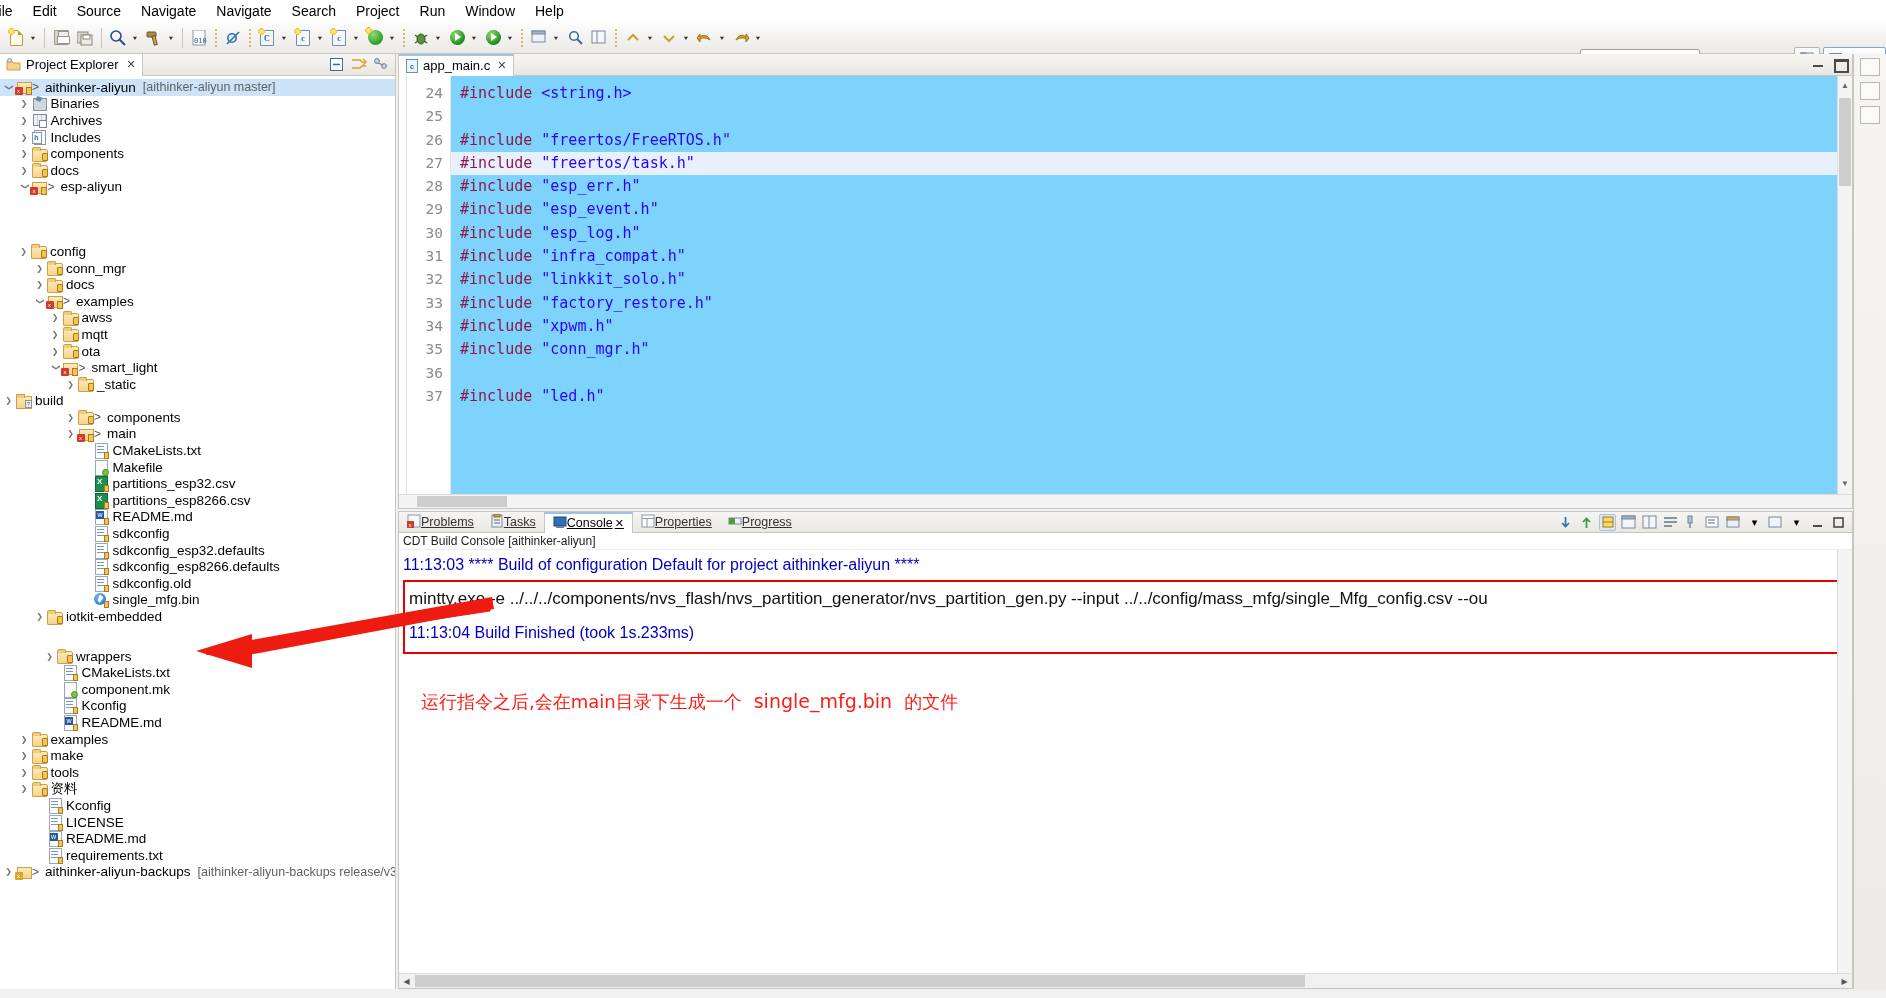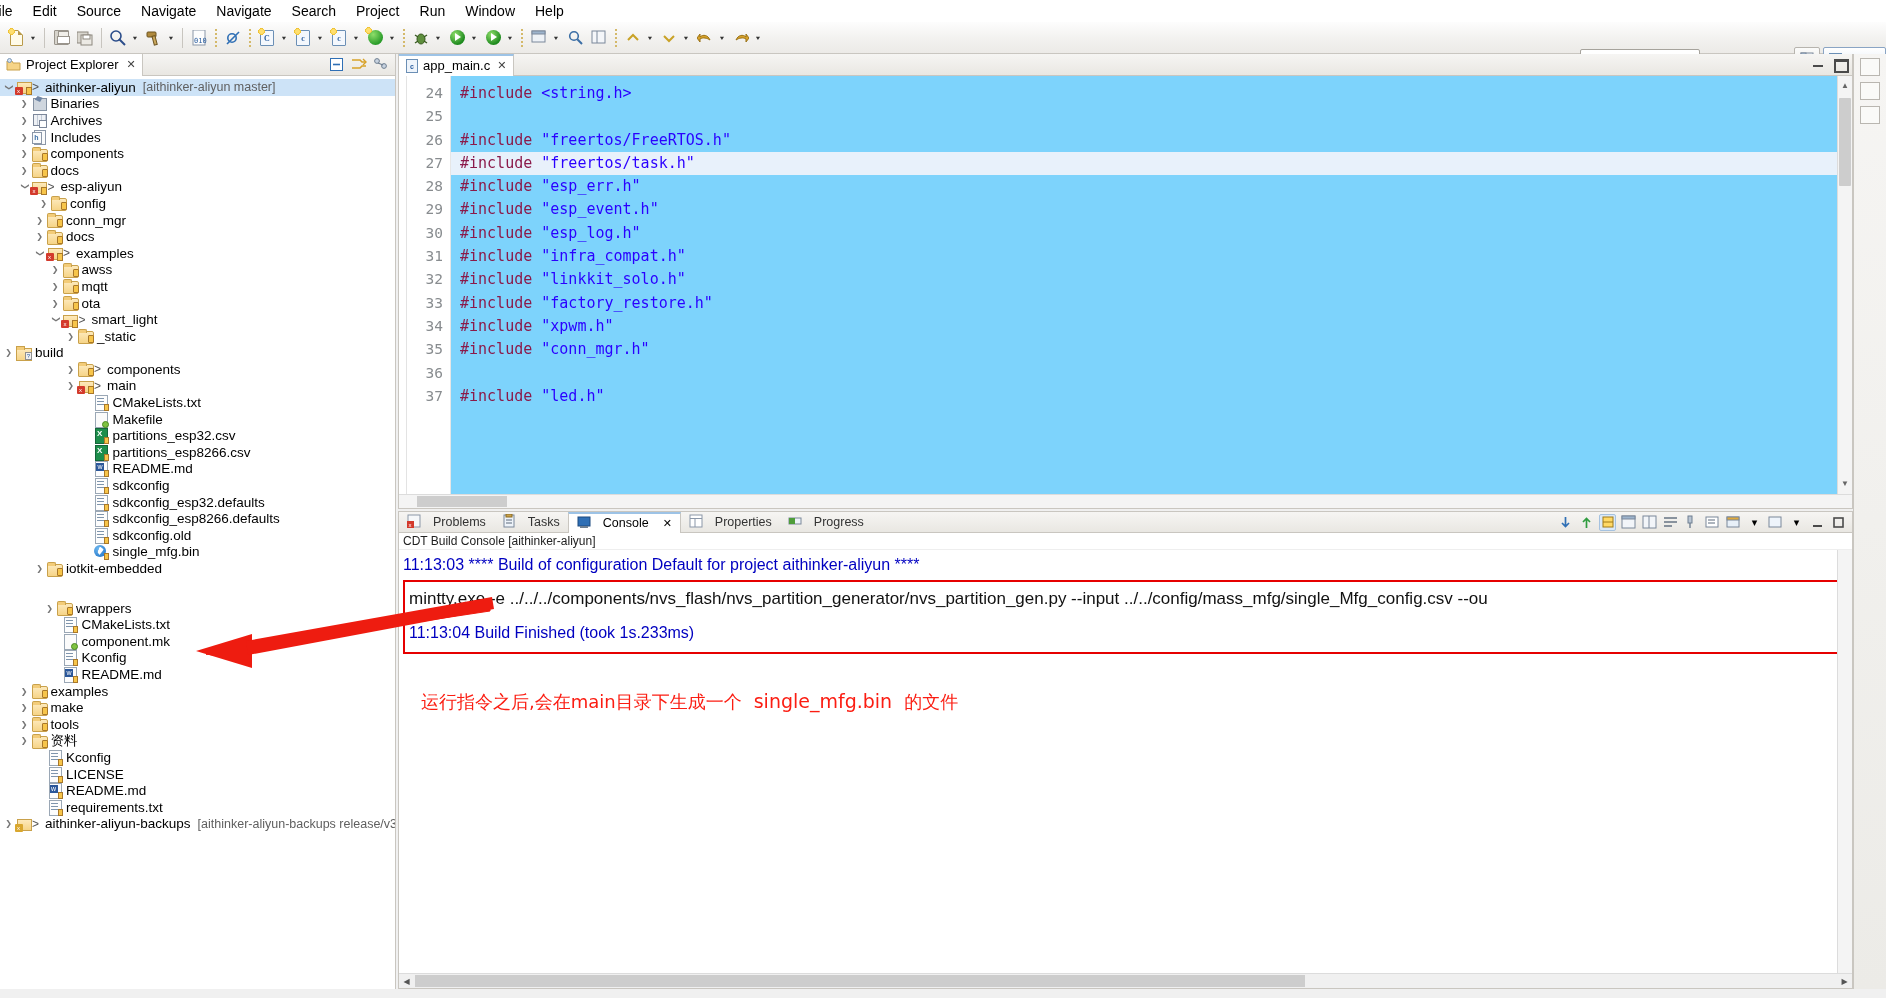--- a/index.html
+++ b/index.html
@@ -225,21 +225,21 @@
 
   
   .console{
     position:absolute;left:398px;top:511px;width:1455px;height:478px;
     background:#fff;border:1px solid #c9c6c0;display:flex;flex-direction:column;
   }
   .cs-tabrow{
     height:21px;background:linear-gradient(to bottom,#f6f5f3,#e9e7e2);
     border-bottom:1px solid #c9c6c0;display:flex;align-items:center;position:relative;
   }
-  .cs-tab{display:flex;align-items:center;gap:12px;height:21px;padding:0 8px;font-size:12.5px;color:#333;}
+  .cs-tab{display:flex;align-items:center;gap:0;height:21px;padding:0 8px;font-size:12.5px;color:#333;text-decoration:underline;}
   .cs-tab.active{background:#fff;border-right:1px solid #c9c6c0;border-left:1px solid #c9c6c0;
                  border-top:2px solid #9dc3e6;font-weight:normal;color:#000;}
   .cs-tab .cl{font-size:11px;margin-left:2px;}
   .cs-tools{margin-left:auto;display:flex;align-items:center;gap:4px;padding-right:5px;}
   .cs-tool{width:17px;height:17px;display:flex;align-items:center;justify-content:center;position:relative;font-size:11px;}
   .cs-tool.sel{background:#dbe9f7;border:1px solid #a5c2e0;border-radius:2px;}
 
   .cs-title{height:17px;font-size:12px;padding:1px 4px;color:#222;border-bottom:1px solid #eee;}
   .cs-body{flex:1;position:relative;overflow:hidden;background:#fff;padding:2px 4px 0 4px;}
   .cs-line{font-size:16px;line-height:26px;color:#0000c0;white-space:nowrap;font-family:"Liberation Sans",sans-serif;}
@@ -565,21 +565,21 @@
           <span class="arw d"></span>
           <span class="tico">
             <span class="g-proj">
               <span class="x">x</span>
               <span class="badge"></span>
             </span>
           </span>
           <span class="gt">&gt;</span>
           <span class="lbl">esp-aliyun</span>
         </div>
-        <div class="row" style="padding-left: 37px;">
+        <div class="row" style="padding-left: 17px; margin-top: 48px;">
           <span class="arw r"></span>
           <span class="tico">
             <span class="g-folder">
               <span class="badge"></span>
             </span>
           </span>
           <span class="lbl">config</span>
         </div>
         <div class="row" style="padding-left: 33px;">
           <span class="arw r"></span>

